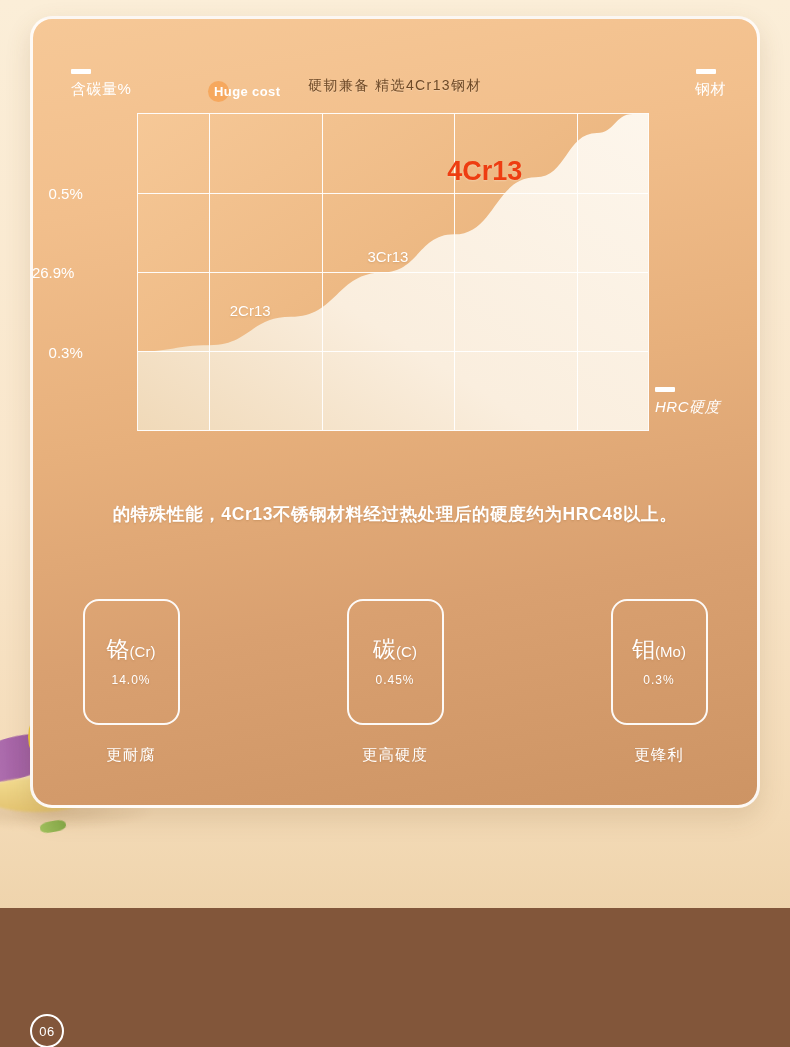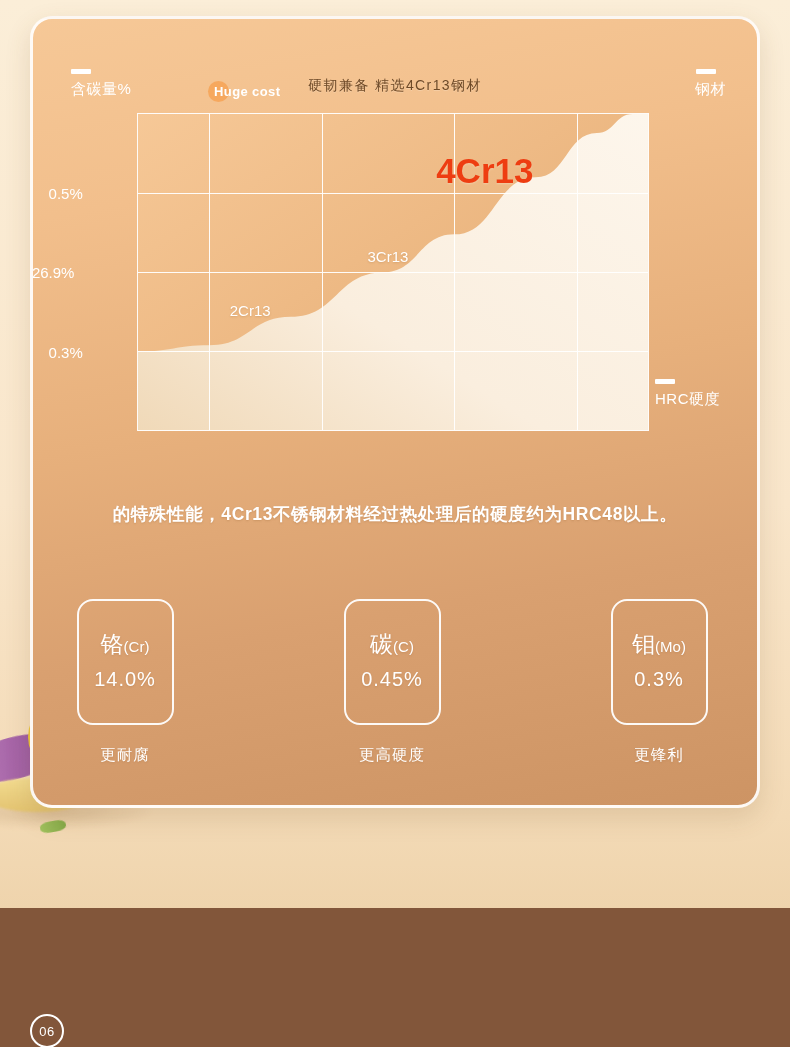--- a/index.html
+++ b/index.html
@@ -76,21 +76,21 @@
     position:absolute; color:#ffffff;
     font-size:15px; letter-spacing:.5px; white-space:nowrap;
   }
   .tag-dash {
     display:block; width:20px; height:5px; background:#ffffff;
     border-radius:1px; margin-bottom:6px;
   }
   #yaxis-tag { left:30px; top:50px;margin-left:8px; }
   #steel-tag { left:662px; top:50px; }
   #steel-tag .tag-dash { margin-left:1px; }
-  #hrc-tag { left:622px; top:360px; }
+  #hrc-tag { left:622px; top:368px;font-style:italic; }
 
   .huge-cost {
     position:absolute; left:175px; top:60px; height:24px;
     display:flex; align-items:center;
   }
   .huge-dot {
     position:absolute; left:0; top:2px; width:21px; height:21px;
     border-radius:50%; background:#f5a75c; opacity:.95;
   }
   .huge-label {
@@ -134,52 +134,52 @@
     color:#ffffff; font-size:15px;
   }
   #xtick-wrap { position:absolute; left:104px; top:422px; width:512px; height:24px; }
 
   .series-label {
     position:absolute; transform:translate(-50%,-50%);
     font-size:15px; color:#ffffff; white-space:nowrap;
     text-shadow:0 1px 2px rgba(160,110,60,.3);
   }
   .series-label.highlight {
-    color:#ee3d11; font-weight:bold; font-size:35px;
+    color:#ee3d11; font-weight:bold; font-size:27px;
     text-shadow:0 1px 2px rgba(255,255,255,.25);
   }
 
   
   #desc {
     position:absolute; left:38px; right:38px; top:478px;
     text-align:center; color:#ffffff;
     font-size:17.5px; line-height:35px; letter-spacing:.6px;
     font-weight:600;
     text-shadow:0 1px 2px rgba(150,100,55,.28);
   }
 
   
   #elements {
-    position:absolute; left:32px; right:38px; top:580px;
+    position:absolute; left:38px; right:38px; top:580px;
     display:flex; justify-content:space-between;
   }
   .el-col { width:120px; display:flex; flex-direction:column; align-items:center; }
   .el-box {
     width:97px; height:126px; border-radius:16px;
     border:2.5px solid rgba(255,255,255,.95);
     display:flex; flex-direction:column;
     align-items:center; justify-content:center; gap:12px;
   }
   .el-name {
     color:#ffffff; font-size:23px; line-height:1; white-space:nowrap;
     text-shadow:0 1px 2px rgba(150,100,55,.25);
   }
   .el-name .sym { font-size:15px; }
   .el-pct {
-    color:#ffffff; font-size:20px; letter-spacing:1px;
+    color:#ffffff; font-size:12px; letter-spacing:1px;
     text-shadow:0 1px 2px rgba(150,100,55,.25);
   }
   .el-benefit {
     margin-top:20px; color:#ffffff; font-size:15.5px; letter-spacing:1px;
     text-shadow:0 1px 2px rgba(150,100,55,.25);
   }
 
   
   #bottom-band {
     position:absolute; left:0; right:0; top:908px; bottom:0;

